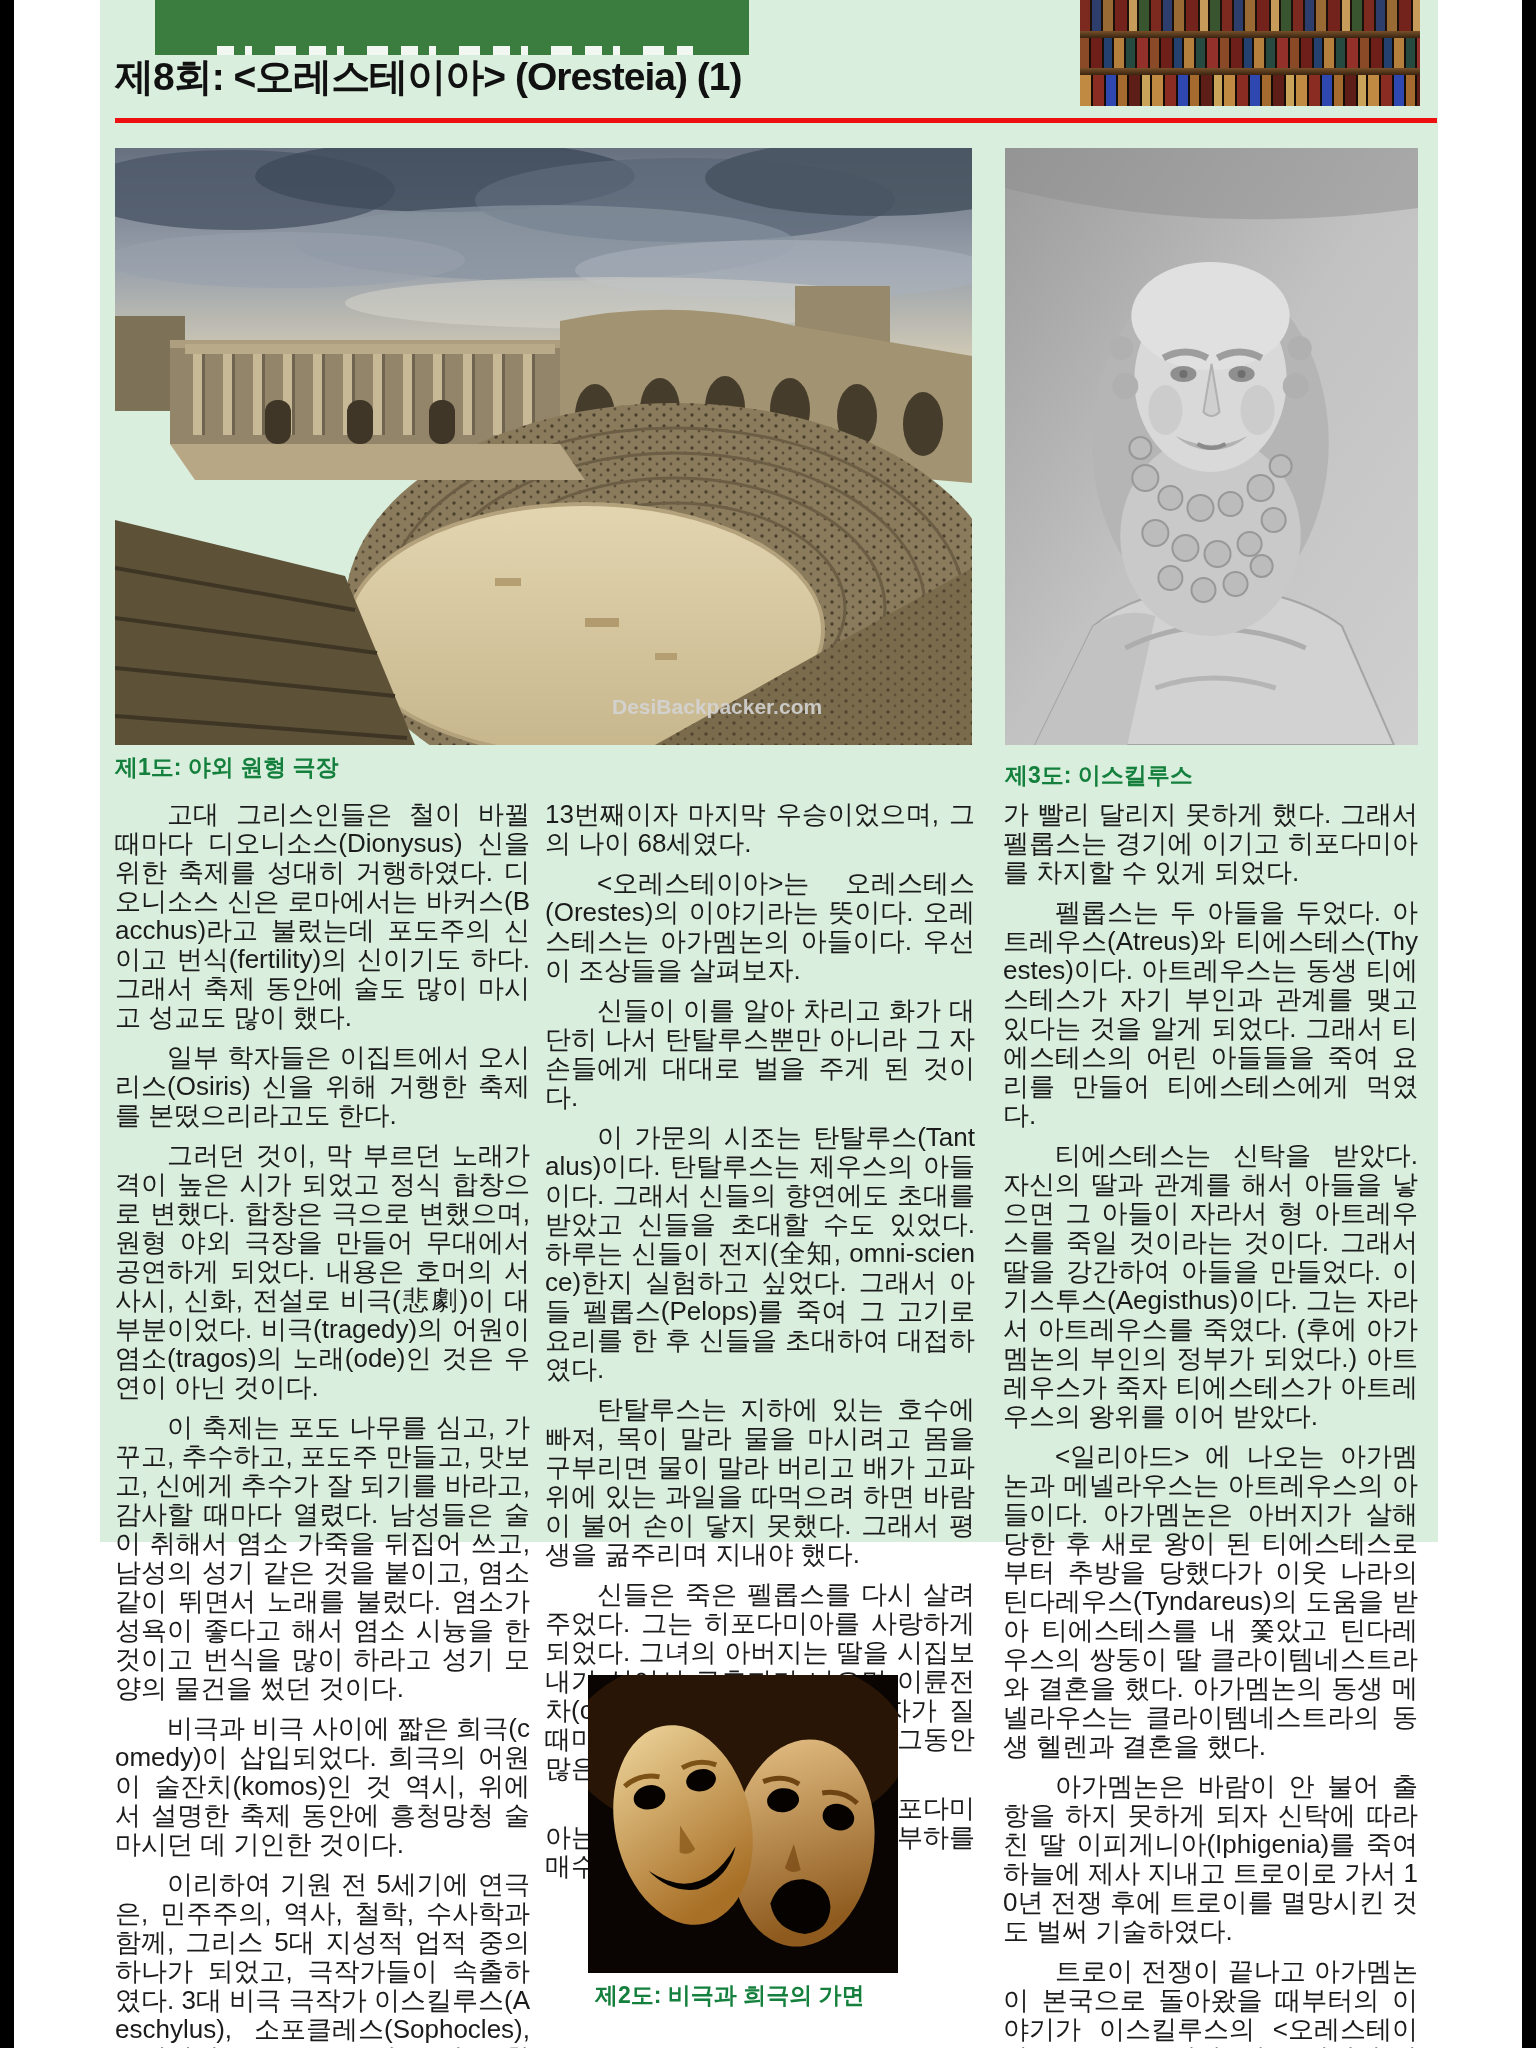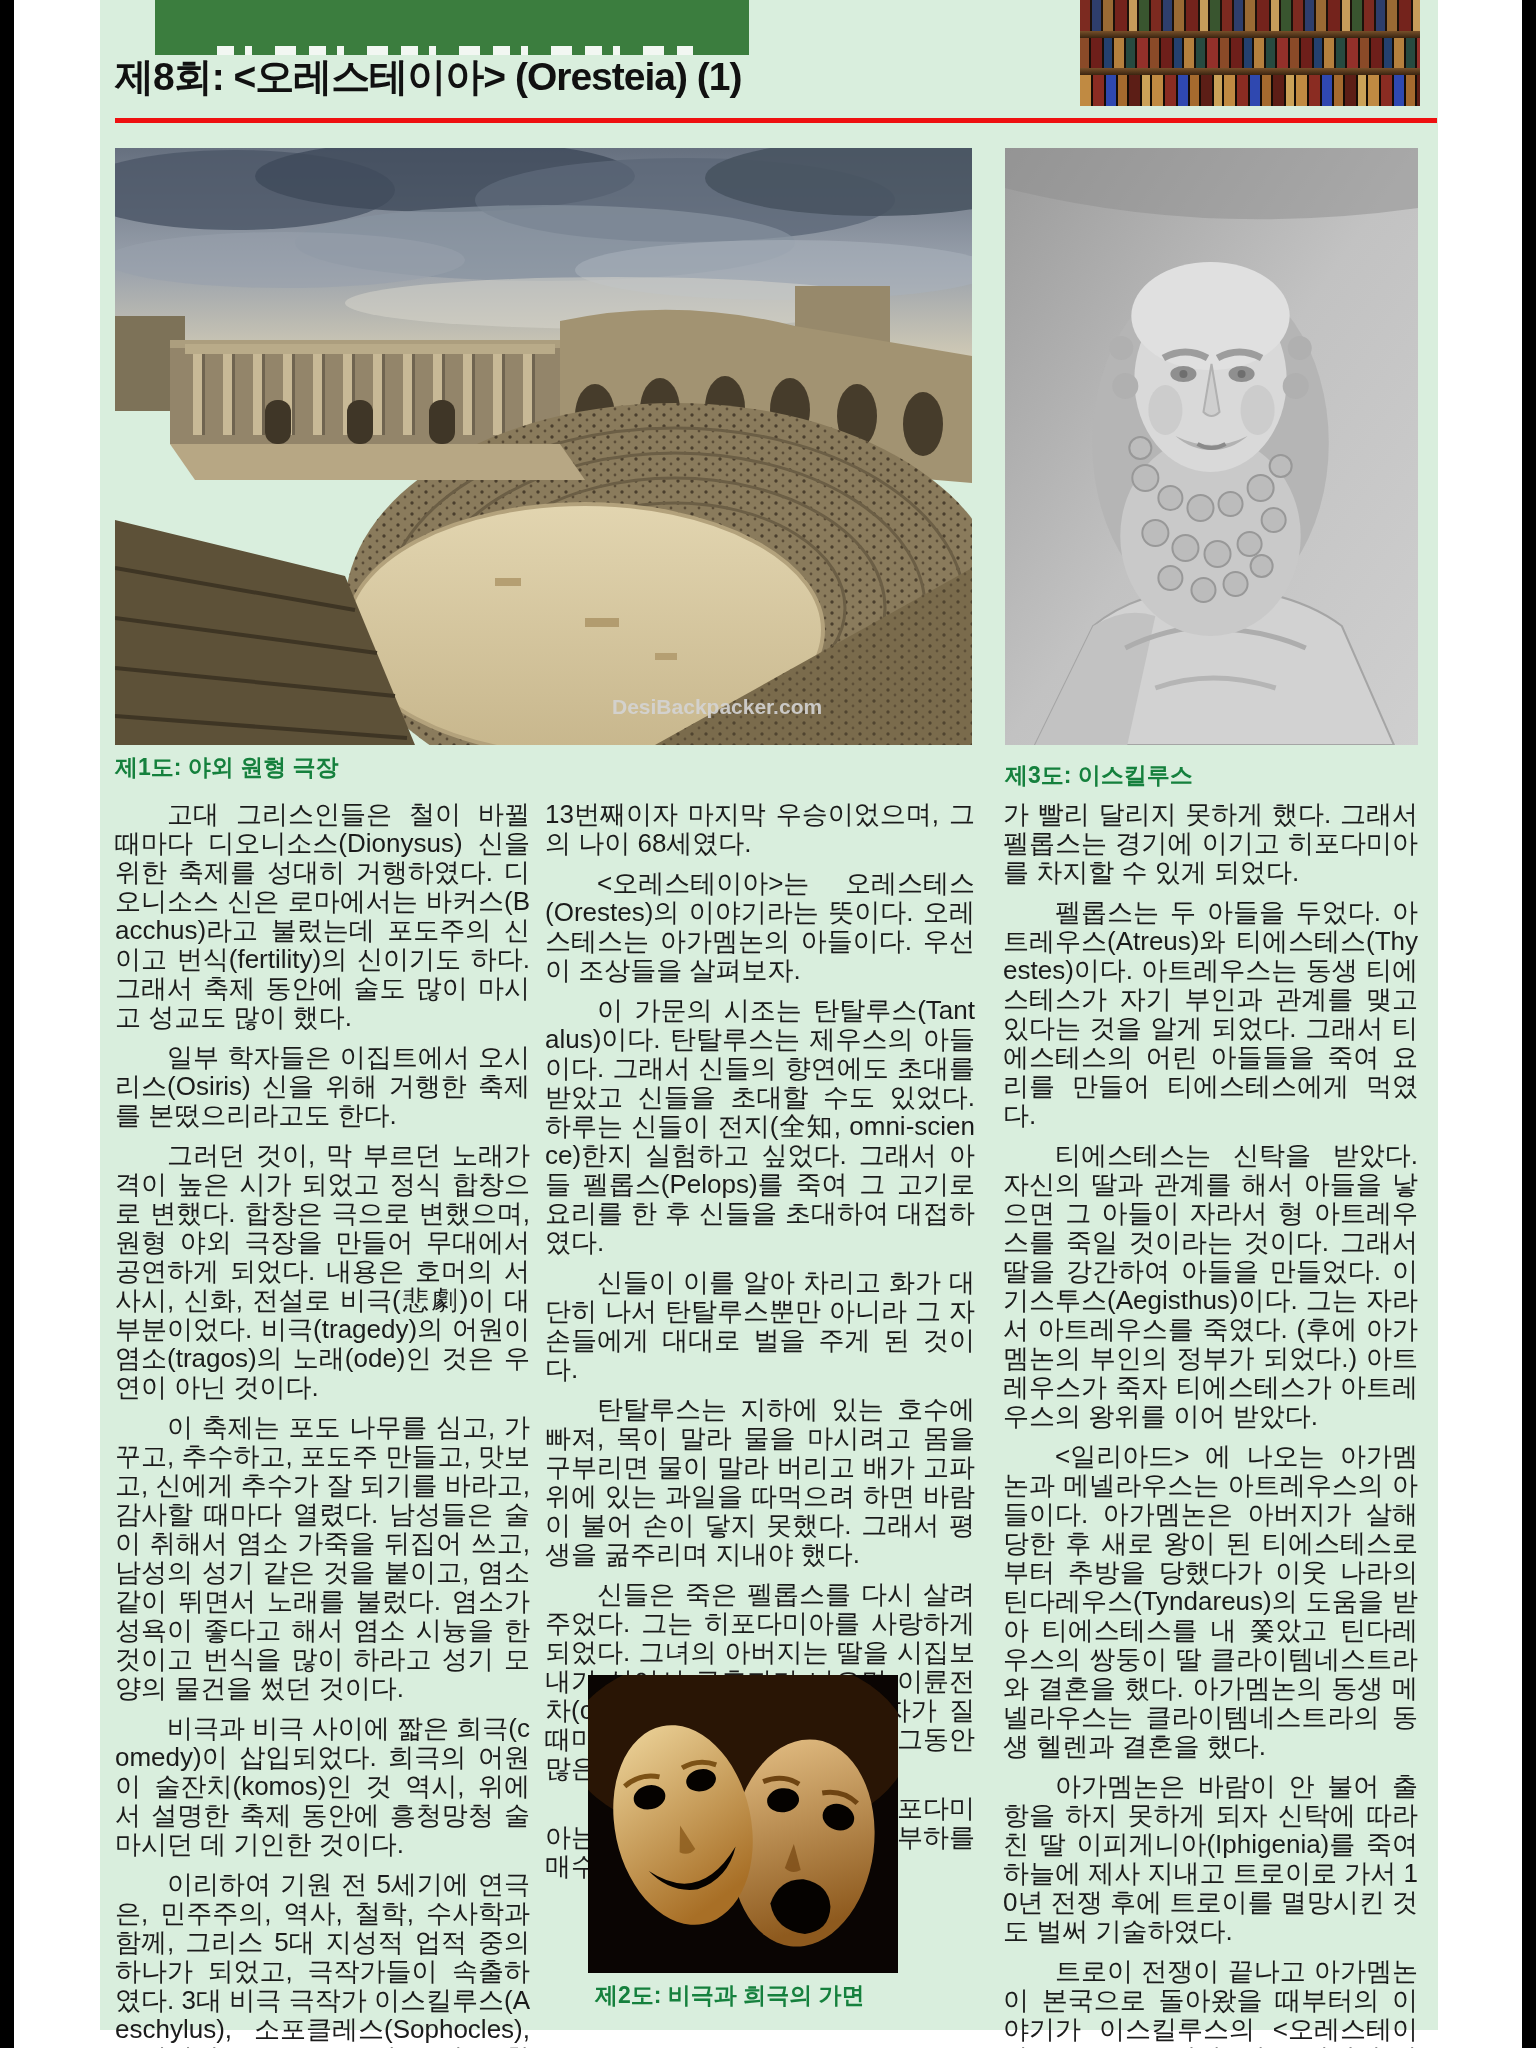--- a/index.html
+++ b/index.html
@@ -4,21 +4,21 @@
 <style>
   html,body{margin:0;padding:0;}
   body{
     width:1536px;height:2048px;position:relative;background:#ffffff;
     font-family:"Liberation Sans","DejaVu Sans",sans-serif;overflow:hidden;
   }
   .frame-bar{position:absolute;top:0;bottom:0;width:14px;background:#000;}
   .frame-bar.left{left:0;}
   .frame-bar.right{right:0;}
   .page{
-    position:absolute;left:100px;top:0;width:1338px;height:2030px;
+    position:absolute;left:100px;top:0;width:1338px;height:1542px;
     background:#d9eedd;
   }
   
   .banner{
     position:absolute;left:55px;top:0;width:594px;height:55px;
     background:#3b7d3e;overflow:hidden;
   }
   .banner-clip{
     position:absolute;left:62px;right:56px;bottom:0;height:9px;
     background:
@@ -263,22 +263,22 @@
     <p>이 축제는 포도 나무를 심고, 가꾸고, 추수하고, 포도주 만들고, 맛보고, 신에게 추수가 잘 되기를 바라고, 감사할 때마다 열렸다. 남성들은 술이 취해서 염소 가죽을 뒤집어 쓰고, 남성의 성기 같은 것을 붙이고, 염소같이 뛰면서 노래를 불렀다. 염소가 성욕이 좋다고 해서 염소 시늉을 한 것이고 번식을 많이 하라고 성기 모양의 물건을 썼던 것이다.</p>
     <p>비극과 비극 사이에 짧은 희극(comedy)이 삽입되었다. 희극의 어원이 술잔치(komos)인 것 역시, 위에서 설명한 축제 동안에 흥청망청 술 마시던 데 기인한 것이다.</p>
     <p>이리하여 기원 전 5세기에 연극은, 민주주의, 역사, 철학, 수사학과 함께, 그리스 5대 지성적 업적 중의 하나가 되었고, 극작가들이 속출하였다. 3대 비극 극작가 이스킬루스(Aeschylus), 소포클레스(Sophocles), 유리피데스(Euripides)의 그리스 황금시대가 도래하였다.</p>
     <p>이스킬루스의 대표작 &lt;오레스테이아&gt; (Oresteia)를 소개한다.</p>
 
   </div>
 
   <div class="col col2">
     <p class="no-indent">13번째이자 마지막 우승이었으며, 그의 나이 68세였다.</p>
     <p>&lt;오레스테이아&gt;는 오레스테스(Orestes)의 이야기라는 뜻이다. 오레스테스는 아가멤논의 아들이다. 우선 이 조상들을 살펴보자.</p>
+    <p>신들이 이를 알아 차리고 화가 대단히 나서 탄탈루스뿐만 아니라 그 자손들에게 대대로 벌을 주게 된 것이다.</p>
     <p>이 가문의 시조는 탄탈루스(Tantalus)이다. 탄탈루스는 제우스의 아들이다. 그래서 신들의 향연에도 초대를 받았고 신들을 초대할 수도 있었다. 하루는 신들이 전지(全知, omni-science)한지 실험하고 싶었다. 그래서 아들 펠롭스(Pelops)를 죽여 그 고기로 요리를 한 후 신들을 초대하여 대접하였다.</p>
-    <p>신들이 이를 알아 차리고 화가 대단히 나서 탄탈루스뿐만 아니라 그 자손들에게 대대로 벌을 주게 된 것이다.</p>
     <p>탄탈루스는 지하에 있는 호수에 빠져, 목이 말라 물을 마시려고 몸을 구부리면 물이 말라 버리고 배가 고파 위에 있는 과일을 따먹으려 하면 바람이 불어 손이 닿지 못했다. 그래서 평생을 굶주리며 지내야 했다.</p>
     <p>신들은 죽은 펠롭스를 다시 살려 주었다. 그는 히포다미아를 사랑하게 되었다. 그녀의 아버지는 딸을 시집보내기 싫어서 구혼자가 나오면 이륜전차(chariot) 경기를 하고 구혼자가 질 때마다 죽여 버렸다. 그래서 그동안 많은 구혼자가 죽었다.</p>
     <p>펠롭스가 도전을 했다. 히포다미아는 아버지의 전차를 돌보는 부하를 매수하여 전차</p>
   </div>
 
   <div class="col col3">
     <p class="no-indent">가 빨리 달리지 못하게 했다. 그래서 펠롭스는 경기에 이기고 히포다미아를 차지할 수 있게 되었다.</p>
     <p>펠롭스는 두 아들을 두었다. 아트레우스(Atreus)와 티에스테스(Thyestes)이다. 아트레우스는 동생 티에스테스가 자기 부인과 관계를 맺고 있다는 것을 알게 되었다. 그래서 티에스테스의 어린 아들들을 죽여 요리를 만들어 티에스테스에게 먹였다.</p>
     <p>티에스테스는 신탁을 받았다. 자신의 딸과 관계를 해서 아들을 낳으면 그 아들이 자라서 형 아트레우스를 죽일 것이라는 것이다. 그래서 딸을 강간하여 아들을 만들었다. 이기스투스(Aegisthus)이다. 그는 자라서 아트레우스를 죽였다. (후에 아가멤논의 부인의 정부가 되었다.) 아트레우스가 죽자 티에스테스가 아트레우스의 왕위를 이어 받았다.</p>
     <p>&lt;일리아드&gt; 에 나오는 아가멤논과 메넬라우스는 아트레우스의 아들이다. 아가멤논은 아버지가 살해당한 후 새로 왕이 된 티에스테스로부터 추방을 당했다가 이웃 나라의 틴다레우스(Tyndareus)의 도움을 받아 티에스테스를 내 쫓았고 틴다레우스의 쌍둥이 딸 클라이템네스트라와 결혼을 했다. 아가멤논의 동생 메넬라우스는 클라이템네스트라의 동생 헬렌과 결혼을 했다.</p>

